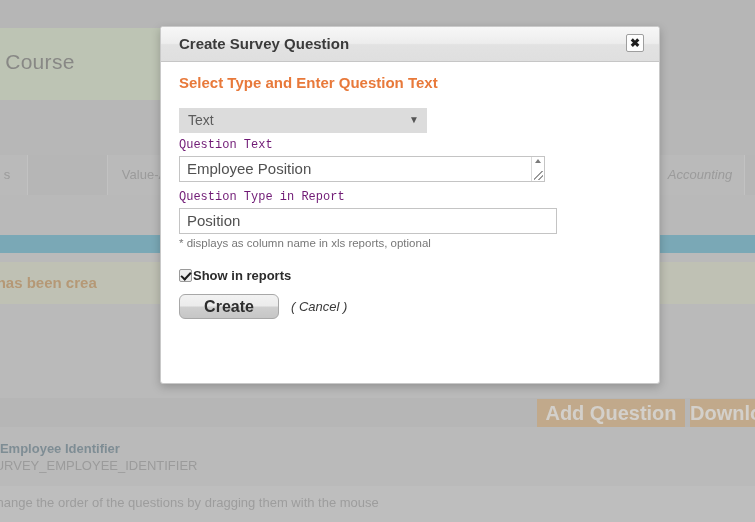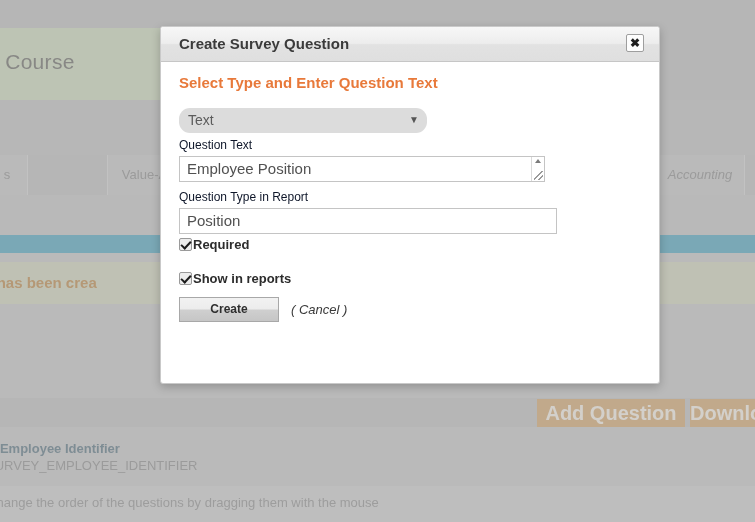--- a/index.html
+++ b/index.html
@@ -233,21 +233,21 @@
     font-weight: bold;
     color: #e8793a;
     margin: 0 0 17px 0;
   }
 
   .type-select {
     width: 248px;
     height: 25px;
     background: #dcdcdc;
     border: none;
-    border-radius: 11px;
+    border-radius: 0;
     position: relative;
     box-sizing: border-box;
     margin-bottom: 5px;
     cursor: pointer;
   }
   .type-select .sel-value {
     position: absolute;
     left: 9px;
     top: 4px;
     font-size: 14px;
@@ -257,22 +257,23 @@
     position: absolute;
     right: 8px;
     top: 6px;
     font-size: 10px;
     color: #555;
     line-height: 12px;
   }
 
   .field-label {
     font-size: 12px;
-    color: #0f172a;
+    color: #701a75;
     margin: 0 0 4px 0;
+    font-family: Liberation Mono, monospace;
   }
 
   .qtext-wrap {
     position: relative;
     width: 366px;
     height: 26px;
     border: 1px solid #c4c4c4;
     background: #fff;
     box-sizing: border-box;
     margin-bottom: 8px;
@@ -376,22 +377,22 @@
   .actions {
     margin-top: 11px;
     display: flex;
     align-items: center;
   }
   .create-btn {
     width: 100px;
     height: 25px;
     background: linear-gradient(to bottom, #f2f2f2 0%, #ececec 47%, #cfcfcf 53%, #c6c6c6 100%);
     border: 1px solid #a8a8a8;
-    border-radius: 0;
-    font-size: 12px;
+    border-radius: 6px;
+    font-size: 16px;
     font-weight: bold;
     color: #2f2f2f;
     text-align: center;
     line-height: 23px;
     box-sizing: border-box;
     cursor: pointer;
   }
   .cancel-link {
     margin-left: 12px;
     font-size: 13px;
@@ -466,25 +467,22 @@
         </div>
         <div class="qtext-grip"></div>
       </div>
 
       <div class="field-label">Question Type in Report</div>
 
       <div class="name-input">
         <span class="name-val">Position</span>
       </div>
 
-
-      <div class="check-row">
-        <div class="cbox"></div>
-        <span class="check-label">Required</span>
-      </div>
+      <div class="hint">* displays as column name in xls reports, optional</div>
+
 
       <div class="check-row spaced">
         <div class="cbox"></div>
         <span class="check-label">Show in reports</span>
       </div>
 
       <div class="actions">
         <div class="create-btn">Create</div>
         <span class="cancel-link">( Cancel )</span>
       </div>

